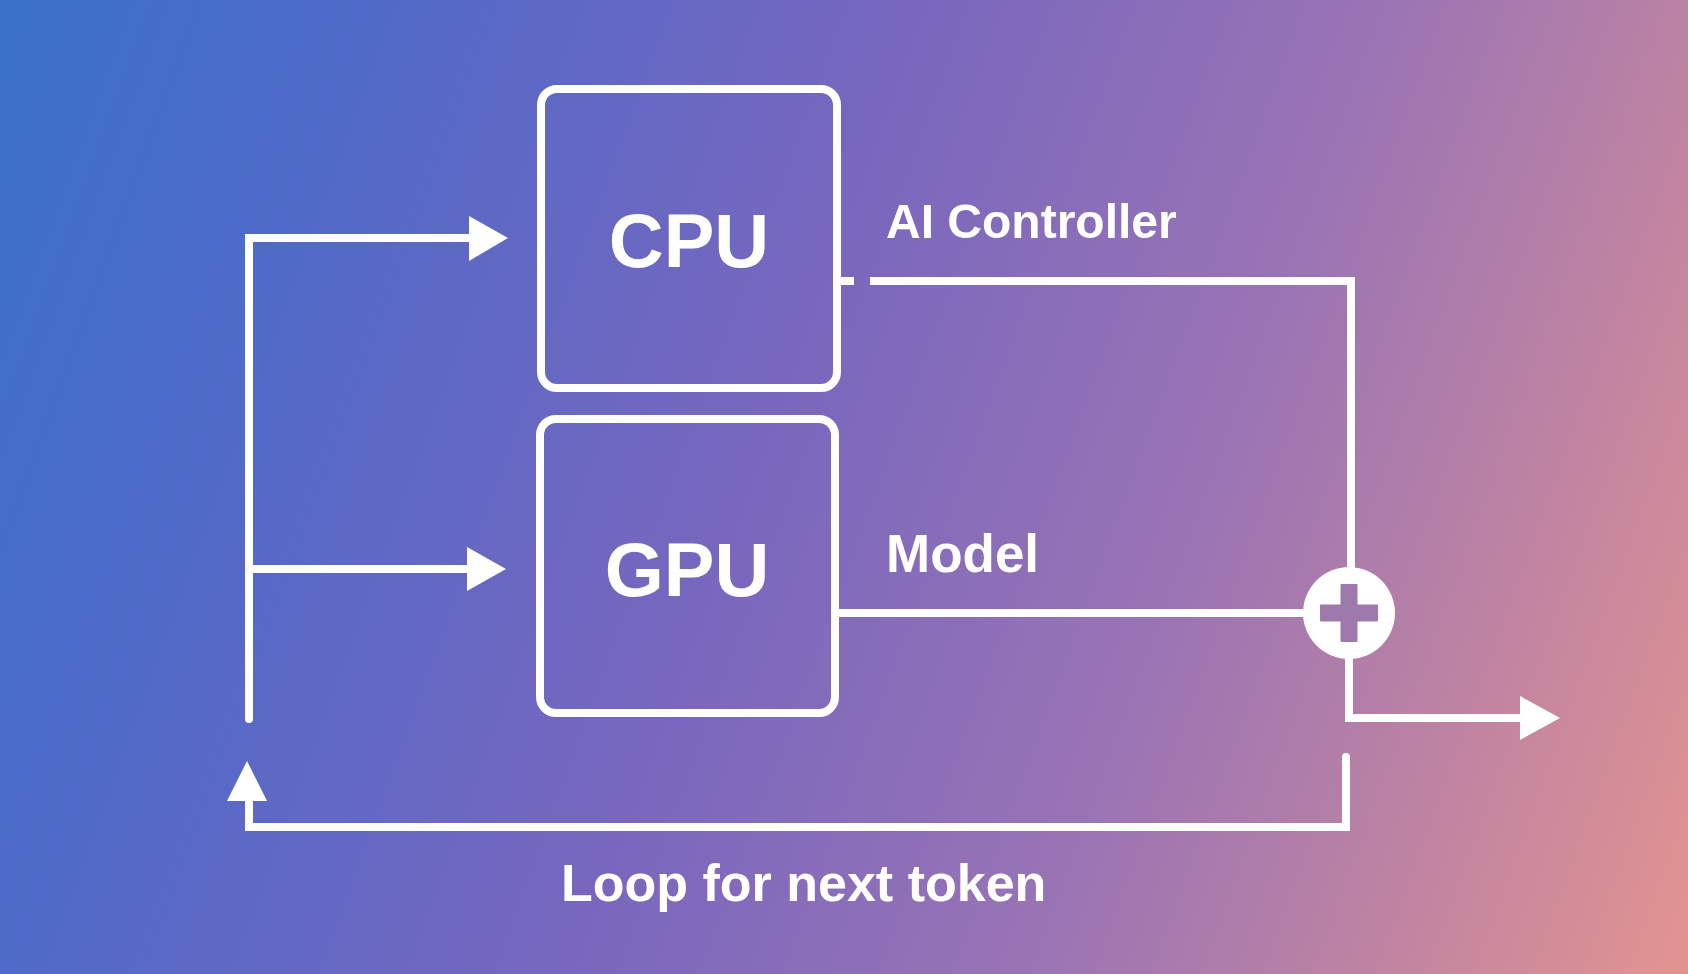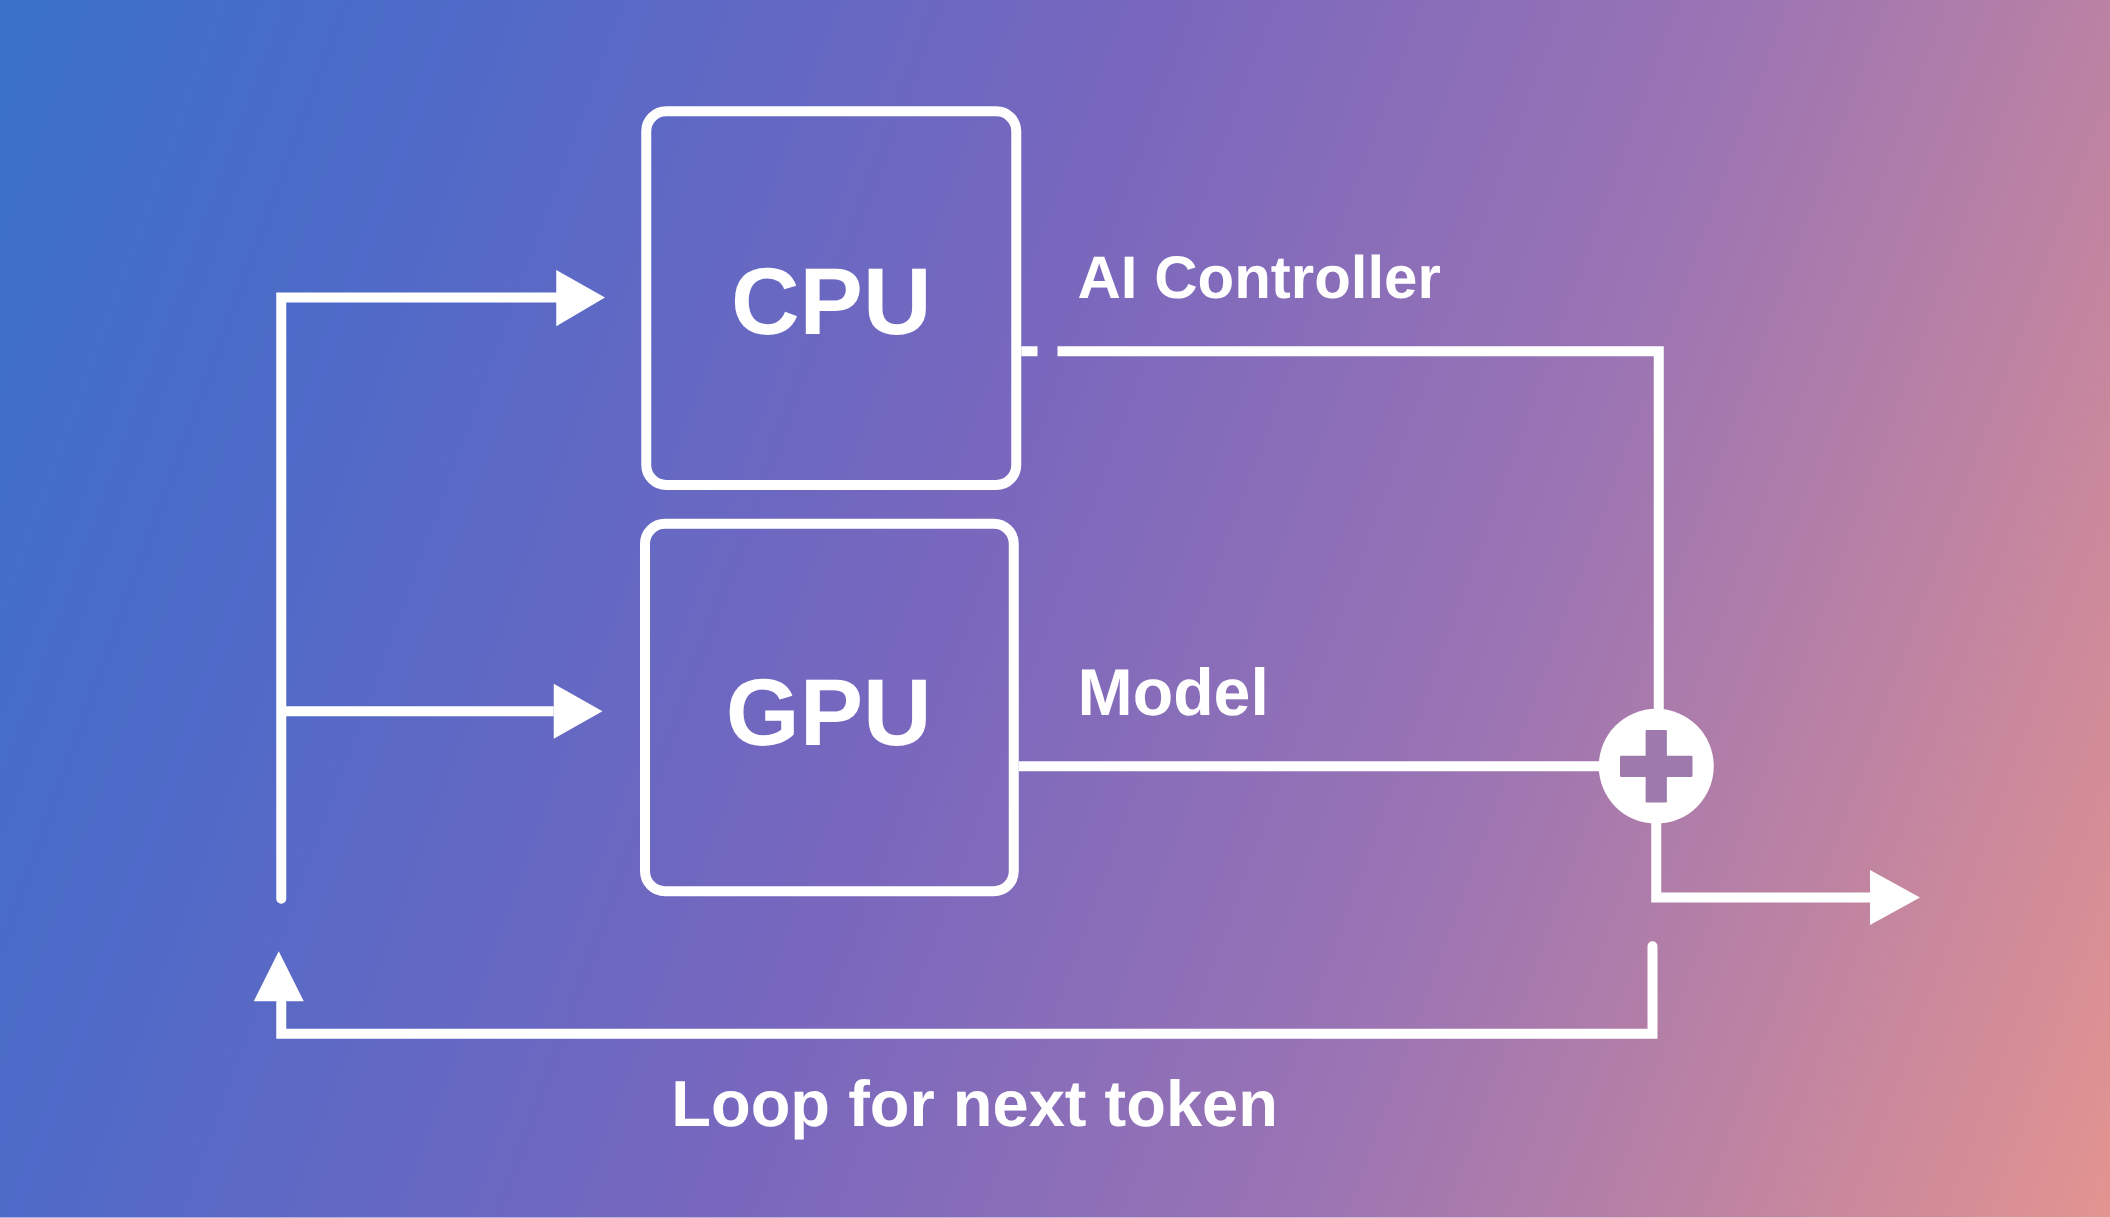--- a/index.html
+++ b/index.html
@@ -15,20 +15,21 @@
       var(--c-grad-2, #4f6ac8) 18%,
       var(--c-grad-3, #7867be) 45%,
       var(--c-grad-4, #9a74b4) 68%,
       var(--c-grad-5, #c285a0) 86%,
       var(--c-grad-6, #e39490) 100%);
     font-family: "Liberation Sans", "DejaVu Sans", sans-serif;
   }
   .diagram-wrap {
     position: absolute;
     inset: 0;
+    padding-left: 24px;
   }
   svg { display: block; }
   .wire {
     fill: none;
     stroke: var(--c-line, #ffffff);
     stroke-width: 8;
   }
   .node-box {
     fill: none;
     stroke: var(--c-line, #ffffff);

